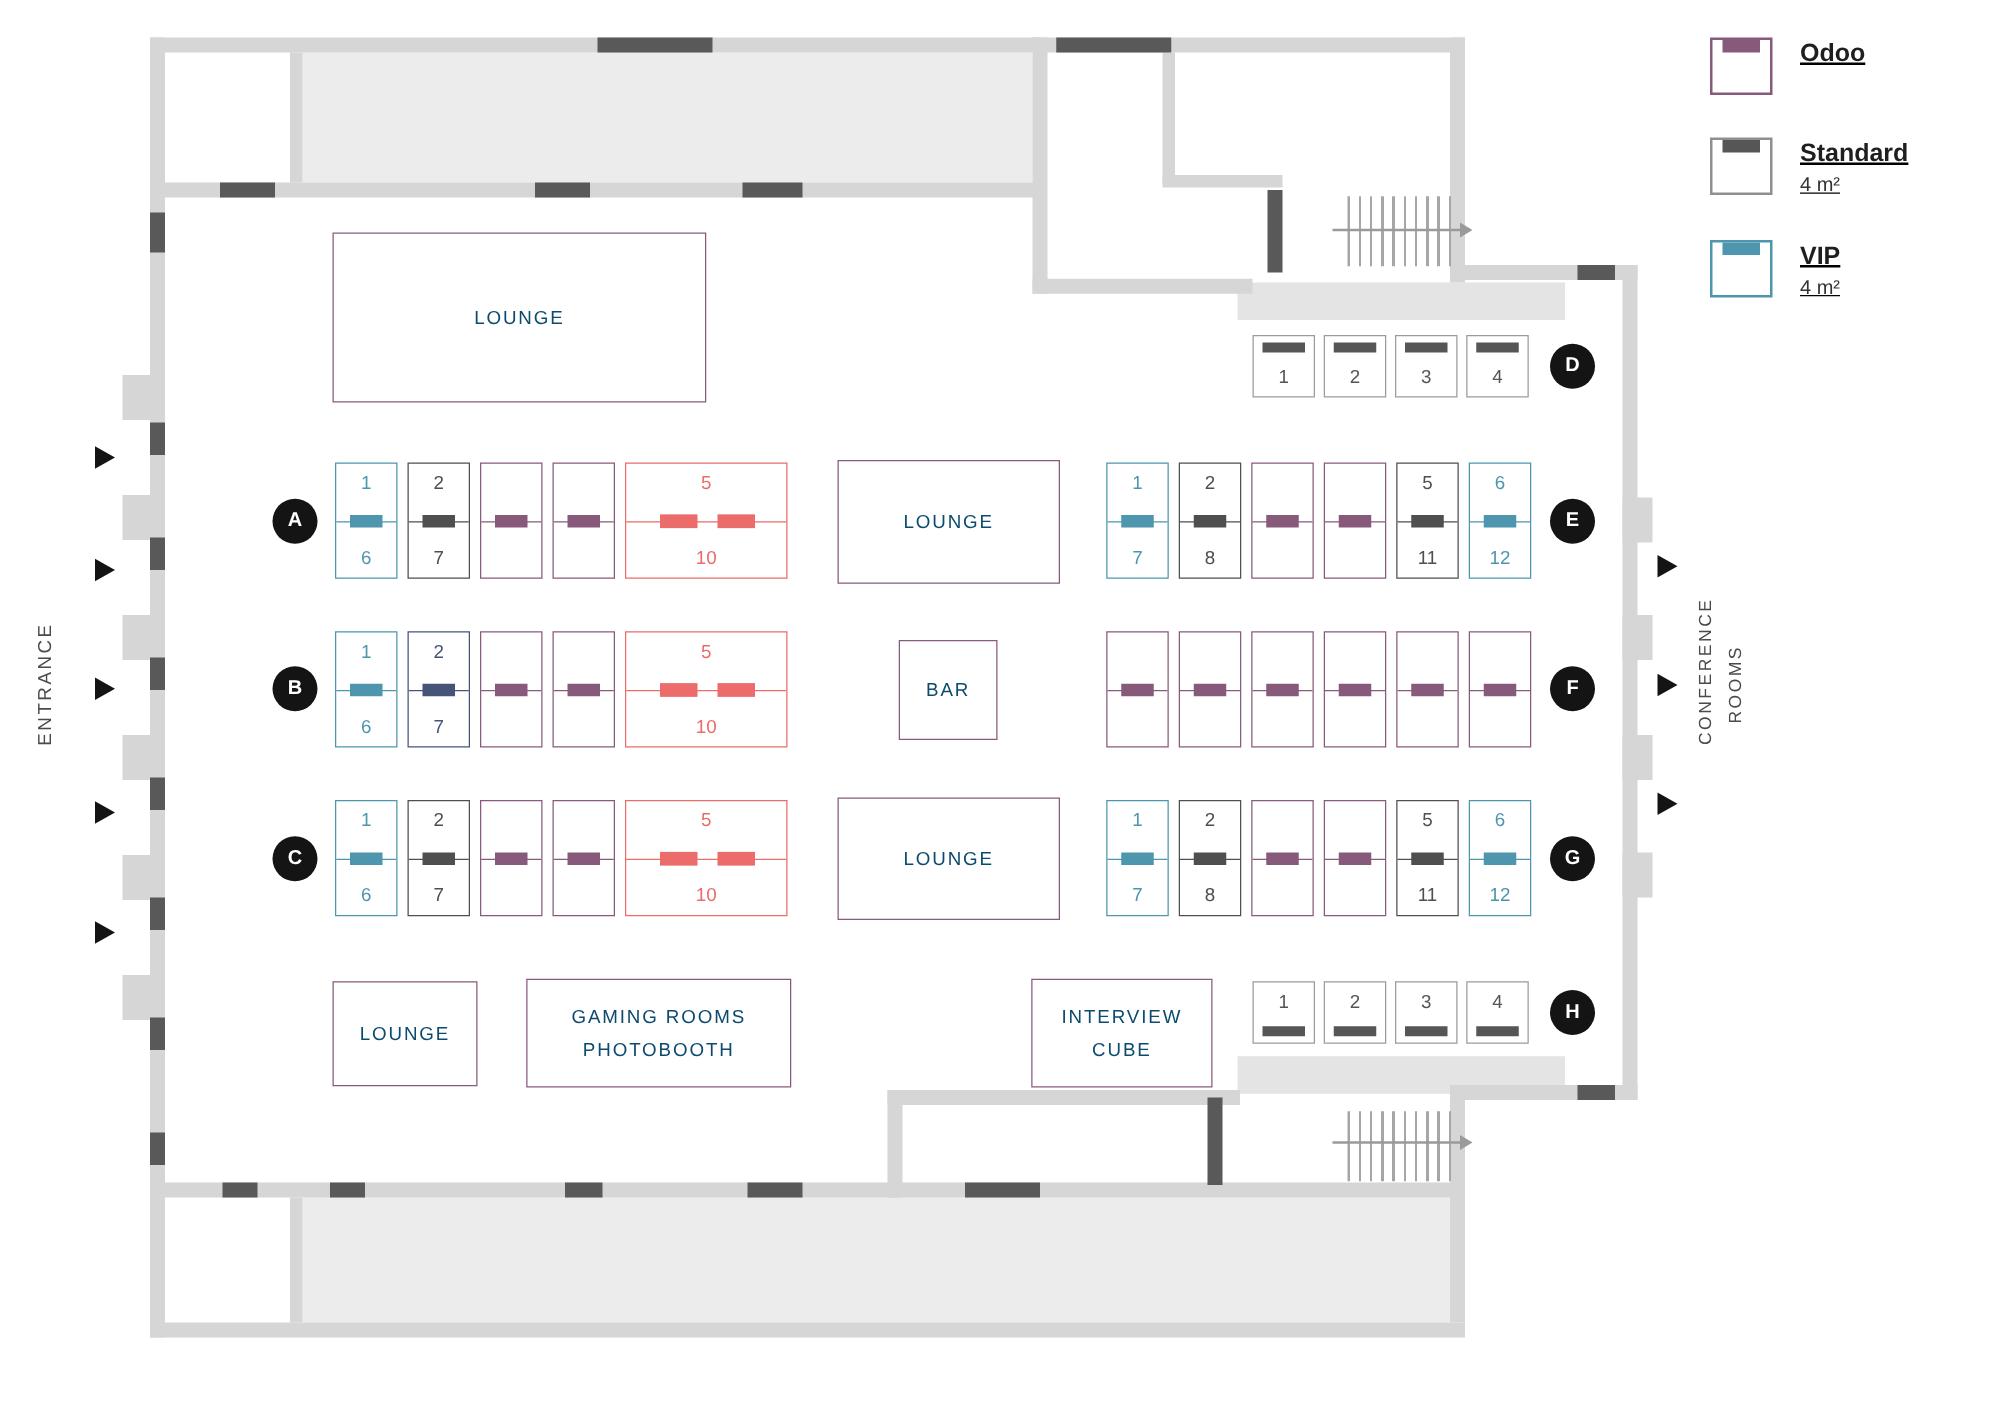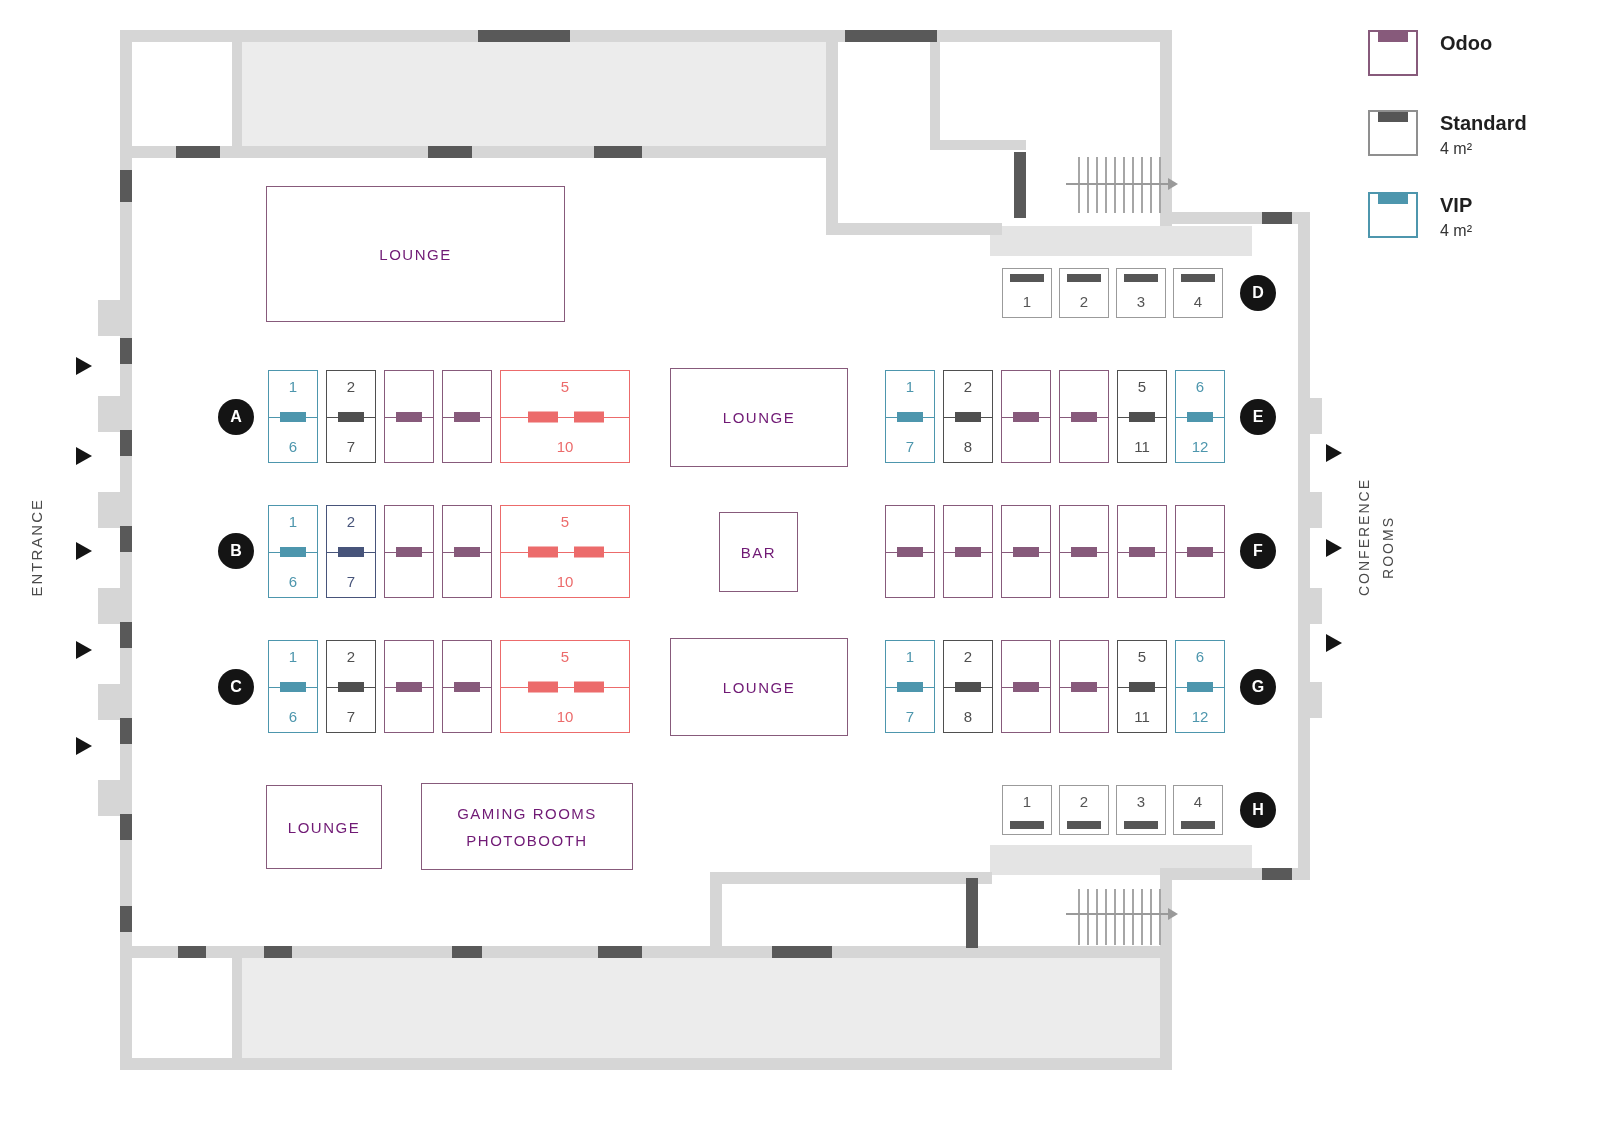--- a/index.html
+++ b/index.html
@@ -16,21 +16,21 @@
   .stair-line{position:absolute;height:2px;background:#9a9a9a;}
   .stair-arrow{position:absolute;width:0;height:0;border-top:6px solid transparent;border-bottom:6px solid transparent;border-left:10px solid #9a9a9a;}
 
   
   .tri{position:absolute;width:0;height:0;border-top:9px solid transparent;border-bottom:9px solid transparent;border-left:16px solid #141414;}
 
   
   .vtext{position:absolute;writing-mode:vertical-rl;transform:rotate(180deg);font-size:15px;letter-spacing:2px;color:#4a4a4a;}
 
   
-  .zone{position:absolute;border:1.5px solid #875A7B;background:#fff;display:flex;flex-direction:column;align-items:center;justify-content:center;color:#701a75;font-size:15px;letter-spacing:1.5px;text-align:center;line-height:1.8;}
+  .zone{position:absolute;border:1.5px solid #875A7B;background:#fff;display:flex;flex-direction:column;align-items:center;justify-content:center;color:#0c4a6e;font-size:15px;letter-spacing:1.5px;text-align:center;line-height:1.8;}
 
   
   .booth-row{position:absolute;display:flex;gap:8px;}
   .booth-row.small{gap:7px;}
 
   .booth{position:relative;width:50px;height:93px;background:#fff;border:1.5px solid currentColor;box-sizing:border-box;}
   .booth .num{position:absolute;left:0;right:0;text-align:center;font-size:15px;}
   .booth .num.top{top:7px;}
   .booth .num.bottom{bottom:7px;}
   .booth .mid{position:absolute;left:0;right:0;top:50%;border-top:1px solid currentColor;}
@@ -49,21 +49,21 @@
   .booth-s.bar-bottom .sbar{bottom:5px;}
   .booth-s .snum{position:absolute;left:0;right:0;text-align:center;font-size:15px;}
   .booth-s.bar-top .snum{bottom:7px;}
   .booth-s.bar-bottom .snum{top:7px;}
 
   
   .letter{position:absolute;width:36px;height:36px;border-radius:50%;background:#141414;color:#fff;font-size:16px;font-weight:bold;display:flex;align-items:center;justify-content:center;}
 
   
   .legend{position:absolute;left:1368px;top:30px;display:flex;flex-direction:column;gap:34px;}
-  .lg-item{display:flex;align-items:flex-start;gap:22px;}
+  .lg-item{display:flex;align-items:flex-start;gap:22px;text-decoration:underline;}
   .lg-icon{width:50px;height:46px;background:#fff;border:2px solid;box-sizing:border-box;display:flex;justify-content:center;align-items:flex-start;flex:none;}
   .lg-bar{width:30px;height:10px;display:block;}
   .lg-icon.odoo{border-color:#875A7B;}  .lg-icon.odoo .lg-bar{background:#875A7B;}
   .lg-icon.standard{border-color:#8f8f8f;} .lg-icon.standard .lg-bar{background:#565656;}
   .lg-icon.vip{border-color:#4D96AD;}   .lg-icon.vip .lg-bar{background:#4D96AD;}
   .lg-icon.platinum{border-color:#EC6B6B;} .lg-icon.platinum .lg-bar{background:#EC6B6B;}
   .lg-label{font-size:20px;font-weight:bold;color:#1f1f1f;line-height:1.1;margin-top:2px;}
   .lg-sub{font-size:16px;color:#333;margin-top:6px;}
 </style>
 </head>
@@ -164,20 +164,24 @@
   <div class="zone" style="left:670px;top:638px;width:176px;height:96px">
     <span>LOUNGE</span>
   </div>
   <div class="zone" style="left:266px;top:785px;width:114px;height:82px">
     <span>LOUNGE</span>
   </div>
   <div class="zone" style="left:421px;top:783px;width:210px;height:85px">
     <span>GAMING ROOMS</span>
     <span>PHOTOBOOTH</span>
   </div>
+  <div class="zone" style="left:825px;top:783px;width:143px;height:85px">
+    <span>INTERVIEW</span>
+    <span>CUBE</span>
+  </div>
 
   <div class="booth-row" style="left:268px;top:370px">
       <div class="booth vip">
         <span class="num top">1</span>
         <span class="mid"></span>
         <span class="bar b1"></span>
         <span class="num bottom">6</span>
       </div>
       <div class="booth standard">
         <span class="num top">2</span>

